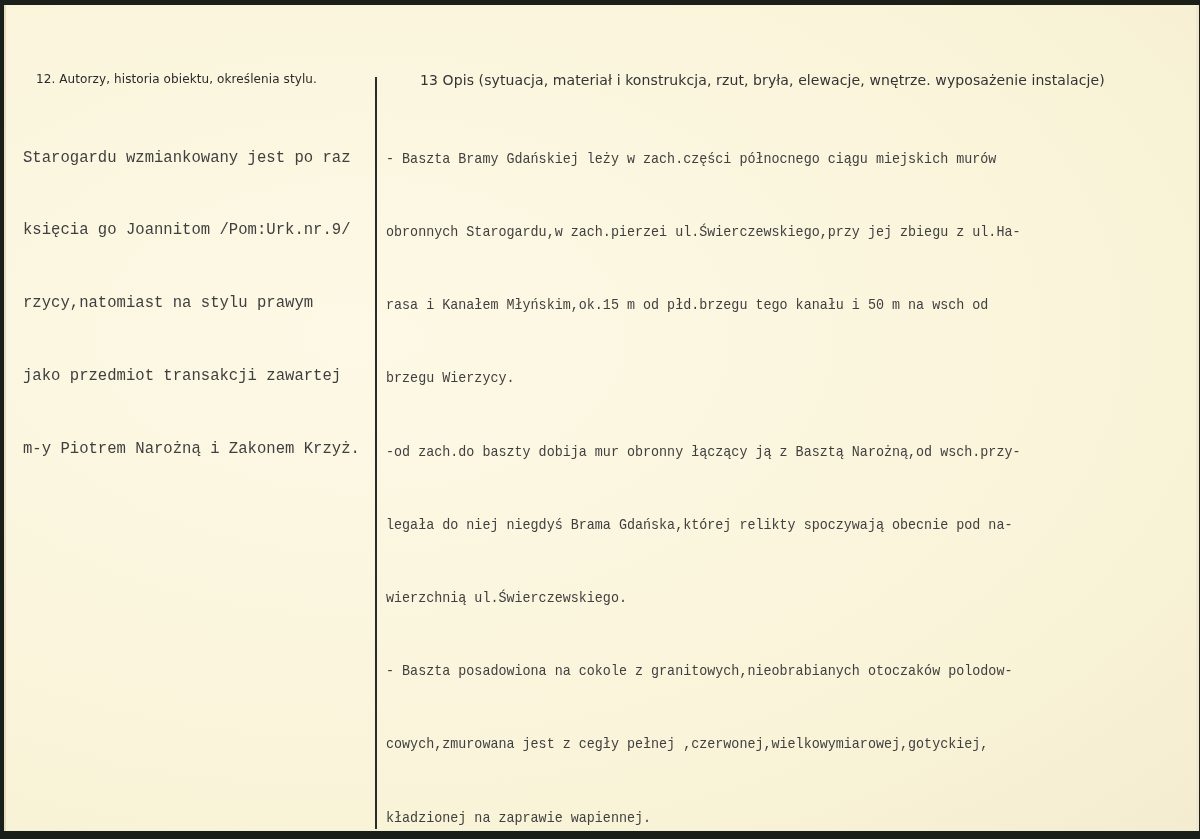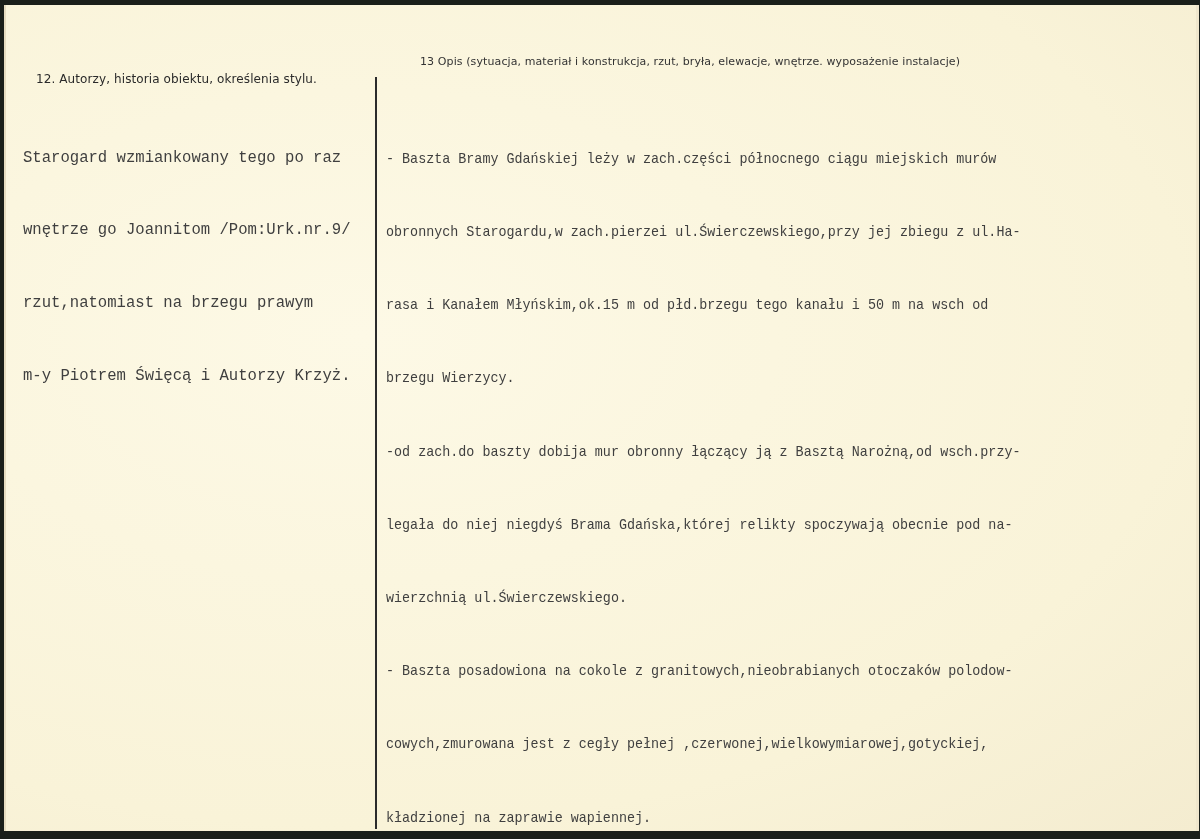--- a/index.html
+++ b/index.html
@@ -18,21 +18,21 @@
     }
     .heading {
       position: absolute;
       font-family: "DejaVu Sans", sans-serif;
       font-size: 12px;
       color: #2a2a2a;
       letter-spacing: 0.1px;
       white-space: nowrap;
     }
     .h12 { left: 30px; top: 67px; }
-    .h13 { left: 414px; top: 50px; font-size: 11px; color: #333; }
+    .h13 { left: 414px; top: 67px; font-size: 14px; color: #333; }
     .divider {
       position: absolute;
       left: 369px; top: 72px; width: 2px; height: 752px;
       background: #2b2b2b;
     }
     .col {
       position: absolute;
       font-family: "Liberation Mono", "DejaVu Sans Mono", monospace;
       color: #3f3f3f;
       white-space: pre;
@@ -56,24 +56,25 @@
 <body>
 
 <div class="card">
 
   <div class="heading h12">12. Autorzy, historia obiektu, określenia stylu.</div>
   <div class="heading h13">13 Opis (sytuacja, materiał i konstrukcja, rzut, bryła, elewacje, wnętrze. wyposażenie instalacje)</div>
 
   <div class="divider"></div>
 
   <div class="col col-left">
-    <span class="line">Starogard wzmiankowany tego po raz</span>
-    <span class="line">wnętrze go Joannitom /Pom:Urk.nr.9/</span>
-    <span class="line">rzut,natomiast na brzegu prawym</span>
-    <span class="line">m-y Piotrem Święcą i Autorzy Krzyż.</span>
+    <span class="line">Starogardu wzmiankowany jest po raz</span>
+    <span class="line">księcia go Joannitom /Pom:Urk.nr.9/</span>
+    <span class="line">rzycy,natomiast na stylu prawym</span>
+    <span class="line">jako przedmiot transakcji zawartej</span>
+    <span class="line">m-y Piotrem Narożną i Zakonem Krzyż.</span>
     
     
     
     
     
     
     
     
     
     

